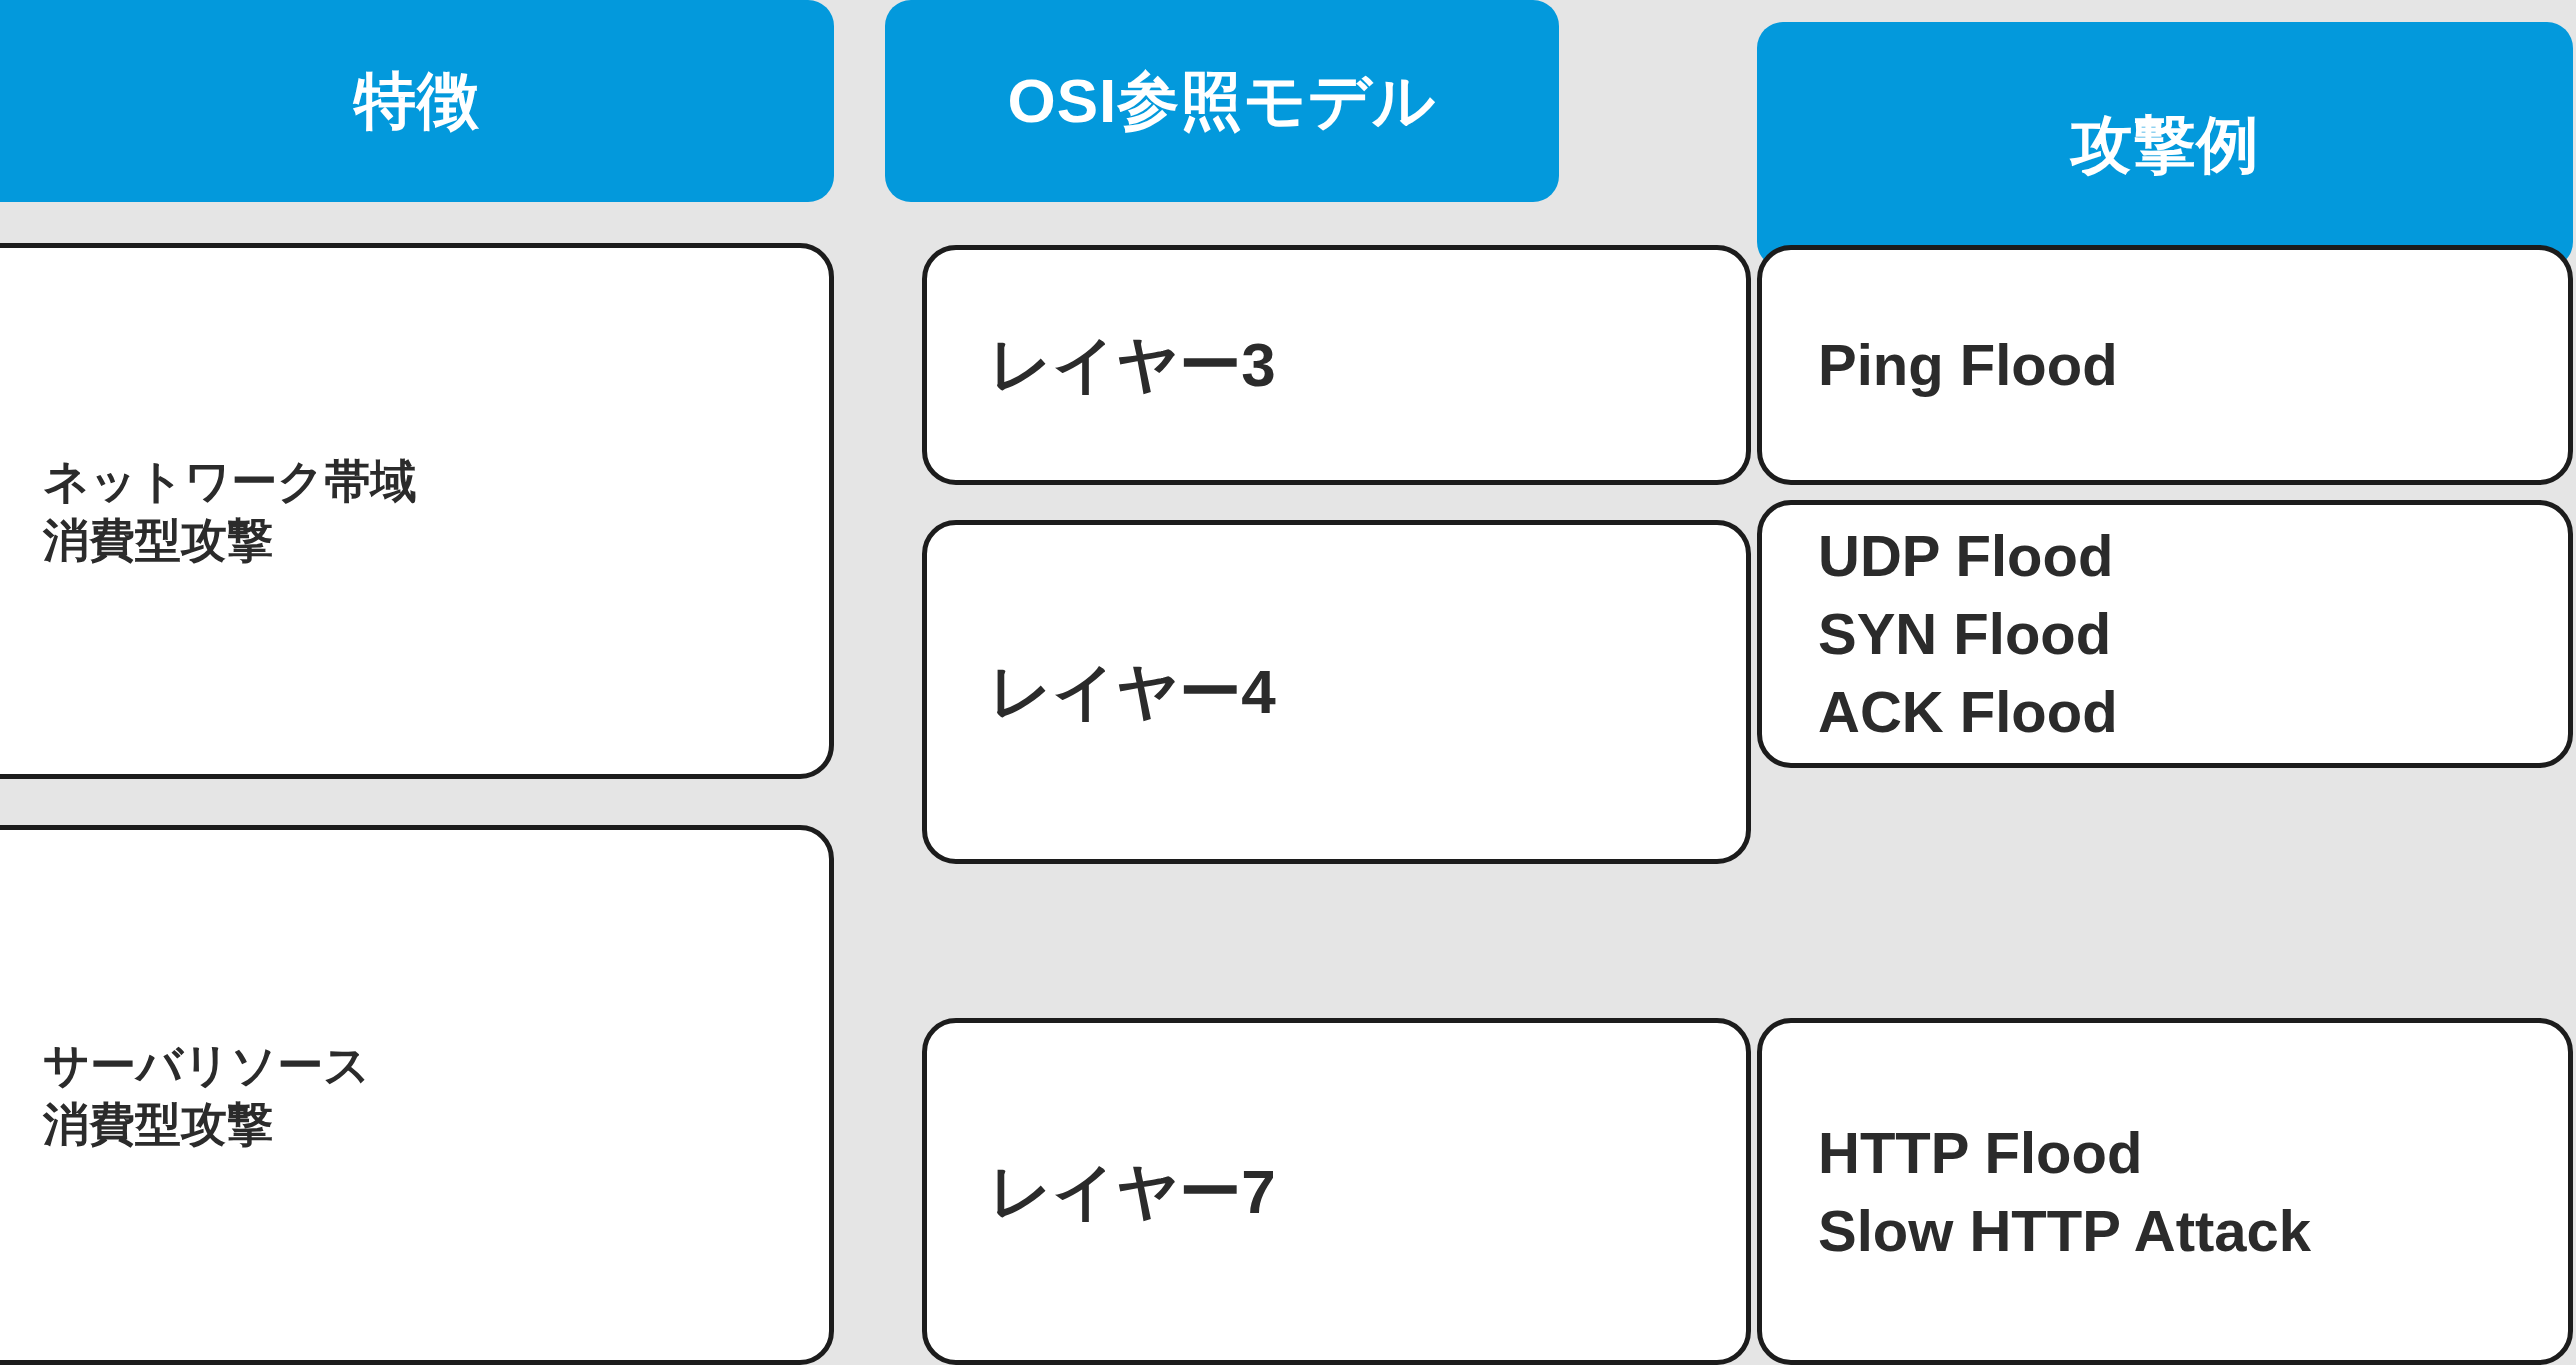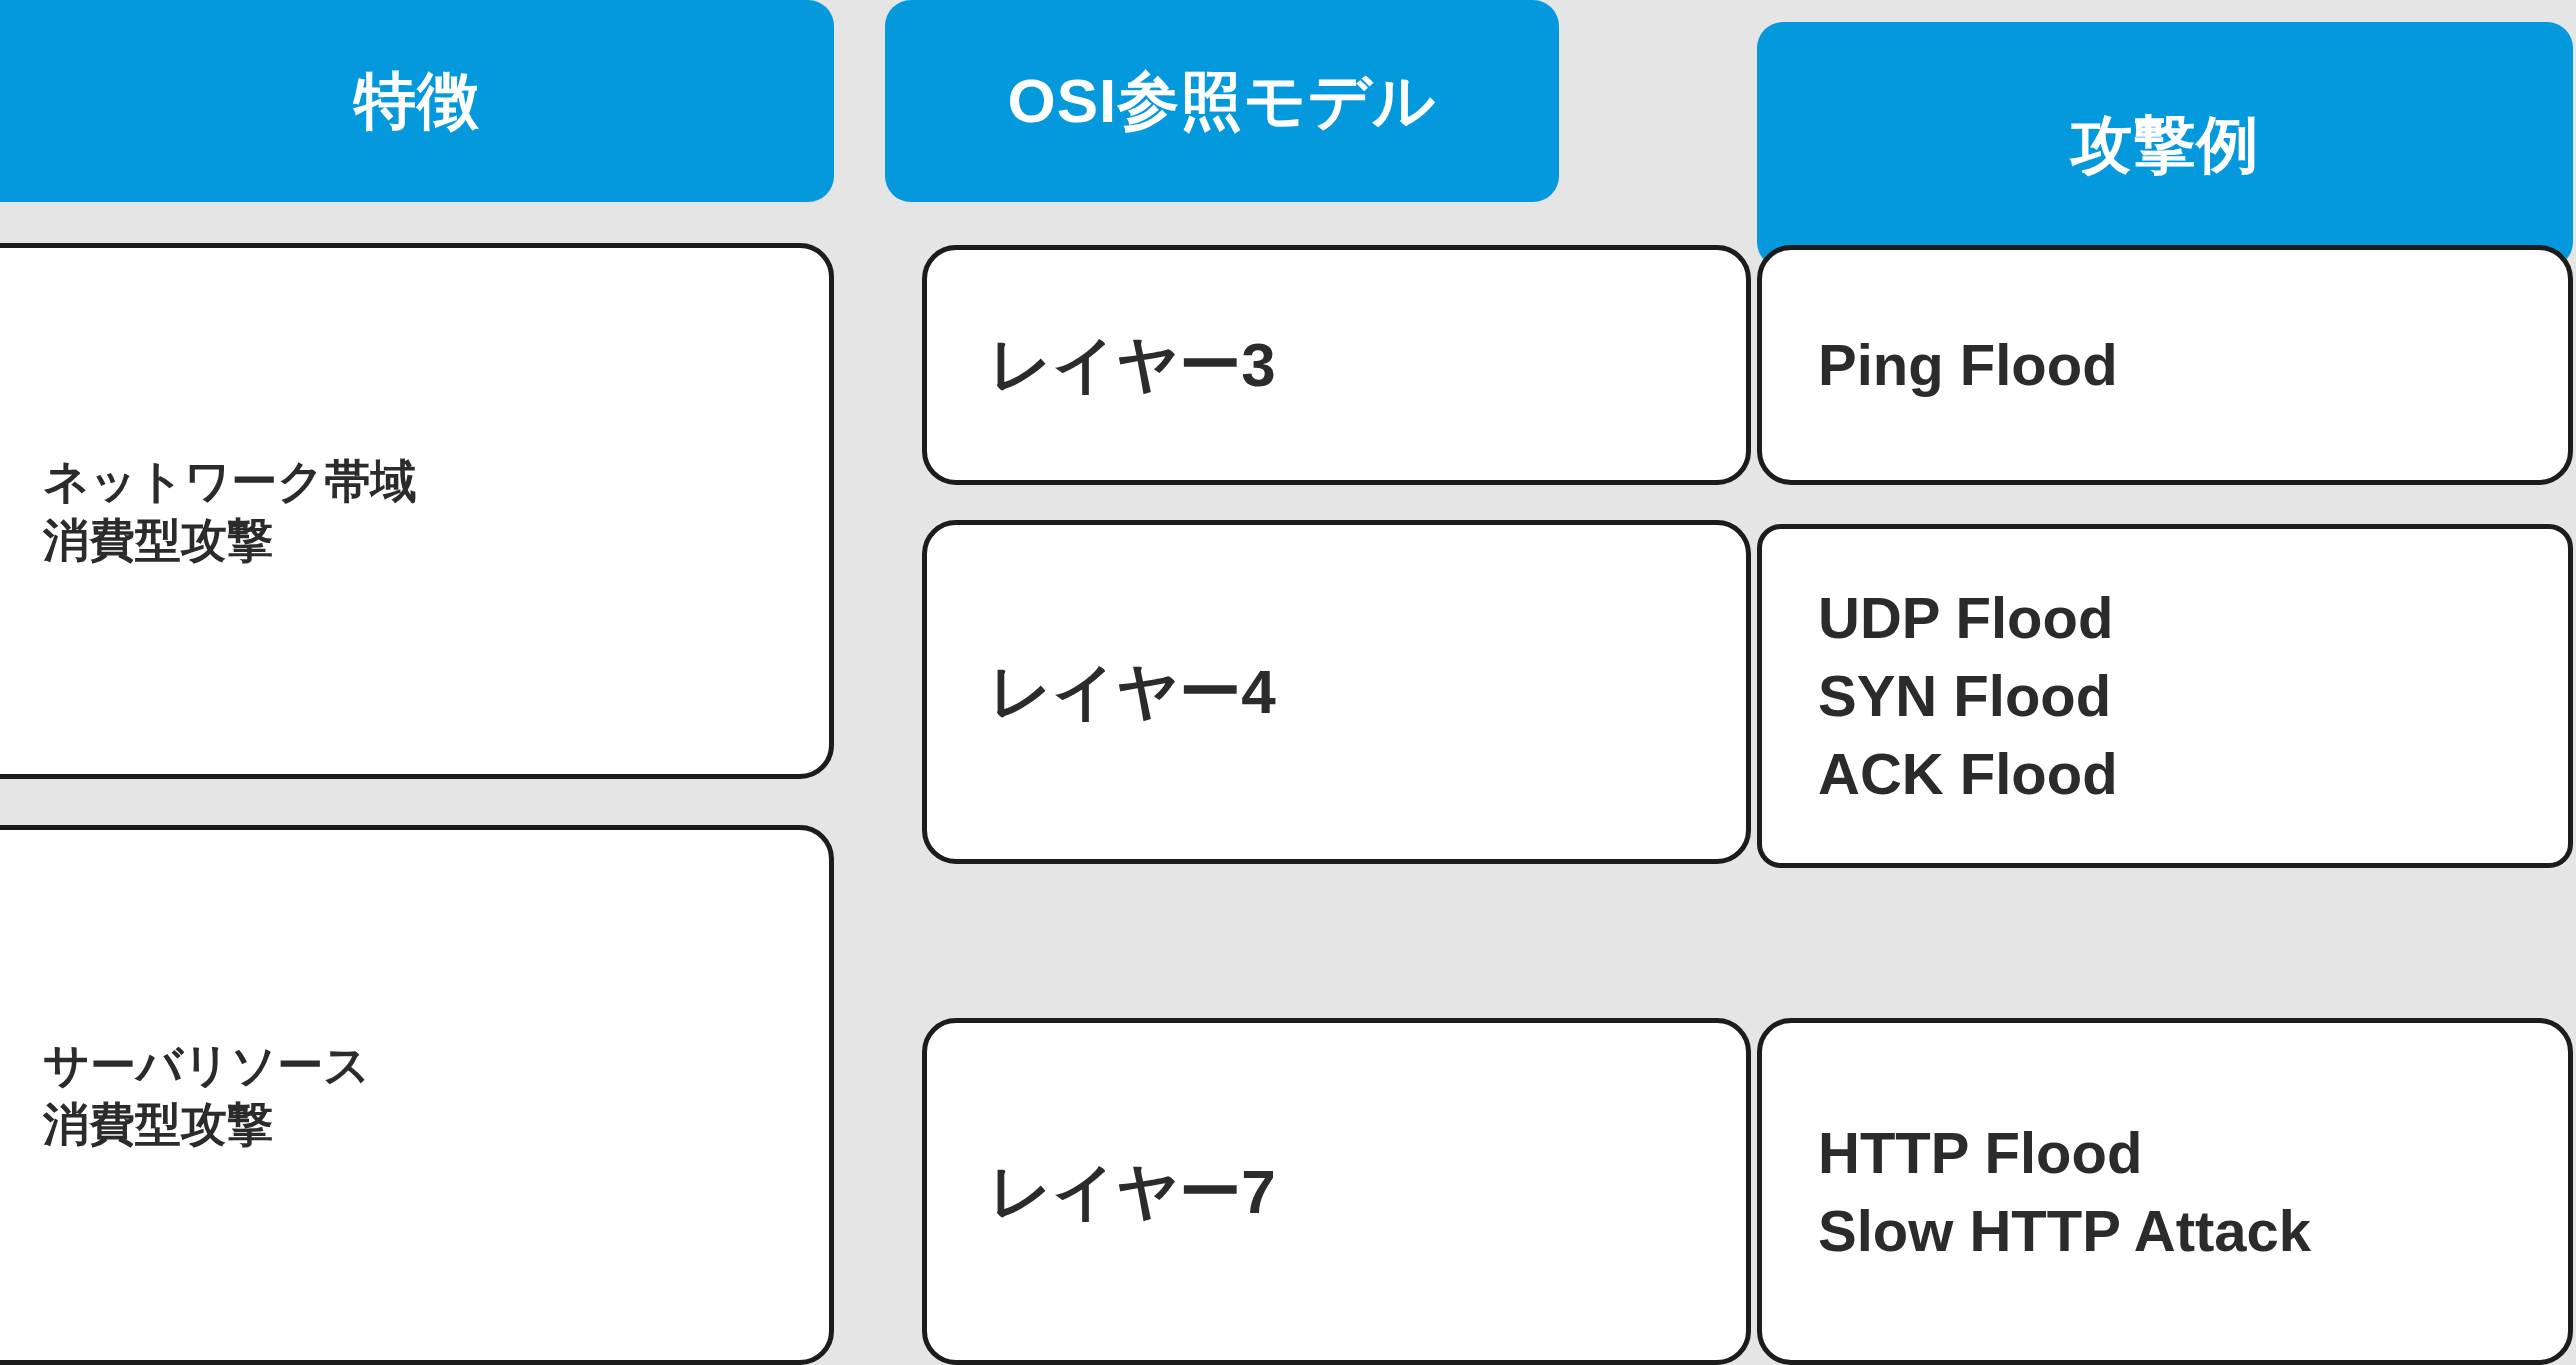--- a/index.html
+++ b/index.html
@@ -87,21 +87,21 @@
   .c3 {
     left: 1757px;
     width: 816px;
   }
   .c3 .line {
     font-size: 58px;
     line-height: 1.34;
     padding-left: 56px;
   }
   .c3-r1 { top: 245px;  height: 240px; }
-  .c3-r2 { top: 524px;  height: 344px; border-radius: 24px; }
+  .c3-r2 { top: 500px;  height: 268px; }
   .c3-r3 { top: 1018px; height: 347px; }
   .c2-r3, .c3-r3 { overflow: hidden; }
 </style>
 </head>
 <body>
 
 <div id="canvas">
 
   <div class="hdr hdr-c1">
     <span class="hdr-label">特徴</span>

